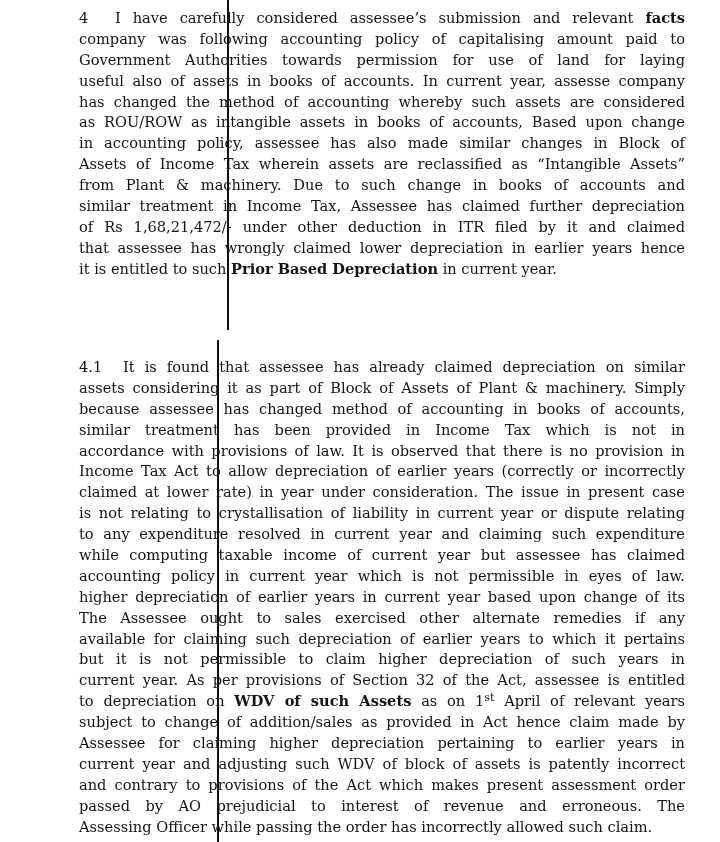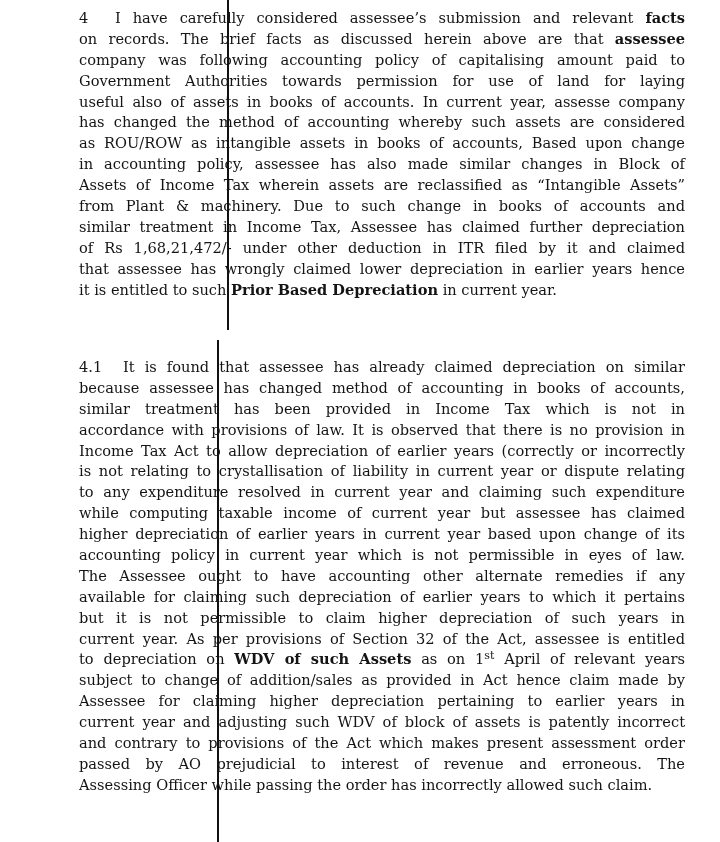--- a/index.html
+++ b/index.html
@@ -14,46 +14,47 @@
   .vline { position: absolute; width: 2px; background: #111; }
   sup { font-size: 11px; line-height: 0; vertical-align: 5px; }
 </style>
 </head>
 <body>
 
 <div class="page">
 
   <div class="para" id="p4" style="top:8px;">
       <span class="line"><span class="num">4</span><span>I have carefully considered assessee’s submission and relevant </span><b>facts</b></span>
-      <span class="line"><span>on records. The brief facts as discussed herein above are that </span><b>assessee</b></span>
       <span class="line"><span>company was following accounting policy of capitalising amount paid to</span></span>
       <span class="line"><span>Government Authorities towards permission for use of land for laying</span></span>
       <span class="line"><span>useful also of assets in books of accounts. In current year, assesse company</span></span>
       <span class="line"><span>has changed the method of accounting whereby such assets are considered</span></span>
       <span class="line"><span>as ROU/ROW as intangible assets in books of accounts, Based upon change</span></span>
       <span class="line"><span>in accounting policy, assessee has also made similar changes in Block of</span></span>
       <span class="line"><span>Assets of Income Tax wherein assets are reclassified as “Intangible Assets”</span></span>
       <span class="line"><span>from Plant &amp; machinery. Due to such change in books of accounts and</span></span>
       <span class="line"><span>similar treatment in Income Tax, Assessee has claimed further depreciation</span></span>
       <span class="line"><span>of Rs 1,68,21,472/- under other deduction in ITR filed by it and claimed</span></span>
       <span class="line"><span>that assessee has wrongly claimed lower depreciation in earlier years hence</span></span>
       <span class="line last"><span>it is entitled to such </span><b>Prior Based Depreciation</b><span> in current year.</span></span>
     </div>
   <div class="para" id="p41" style="top:357px;">
       <span class="line"><span class="num41">4.1</span><span>It is found that assessee has already claimed depreciation on similar</span></span>
+      <span class="line"><span>assets considering it as part of Block of Assets of Plant &amp; machinery. Simply</span></span>
       <span class="line"><span>because assessee has changed method of accounting in books of accounts,</span></span>
       <span class="line"><span>similar treatment has been provided in Income Tax which is not in</span></span>
       <span class="line"><span>accordance with provisions of law. It is observed that there is no provision in</span></span>
       <span class="line"><span>Income Tax Act to allow depreciation of earlier years (correctly or incorrectly</span></span>
+      <span class="line"><span>claimed at lower rate) in year under consideration. The issue in present case</span></span>
       <span class="line"><span>is not relating to crystallisation of liability in current year or dispute relating</span></span>
       <span class="line"><span>to any expenditure resolved in current year and claiming such expenditure</span></span>
       <span class="line"><span>while computing taxable income of current year but assessee has claimed</span></span>
+      <span class="line"><span>accounting policy in current year which is not permissible in eyes of law.</span></span>
       <span class="line"><span>higher depreciation of earlier years in current year based upon change of its</span></span>
-      <span class="line"><span>accounting policy in current year which is not permissible in eyes of law.</span></span>
-      <span class="line"><span>The Assessee ought to have accounting other alternate remedies if any</span></span>
+      <span class="line"><span>The Assessee ought to sales exercised other alternate remedies if any</span></span>
       <span class="line"><span>available for claiming such depreciation of earlier years to which it pertains</span></span>
       <span class="line"><span>but it is not permissible to claim higher depreciation of such years in</span></span>
       <span class="line"><span>current year. As per provisions of Section 32 of the Act, assessee is entitled</span></span>
       <span class="line"><span>to depreciation on </span><b>WDV of such Assets</b><span> as on 1</span><sup>st</sup><span> April of relevant years</span></span>
       <span class="line"><span>subject to change of addition/sales as provided in Act hence claim made by</span></span>
       <span class="line"><span>Assessee for claiming higher depreciation pertaining to earlier years in</span></span>
       <span class="line"><span>current year and adjusting such WDV of block of assets is patently incorrect</span></span>
       <span class="line"><span>and contrary to provisions of the Act which makes present assessment order</span></span>
       <span class="line"><span>passed by AO prejudicial to interest of revenue and erroneous.  The</span></span>
       <span class="line last"><span>Assessing Officer while passing the order has incorrectly allowed such claim.</span></span>

